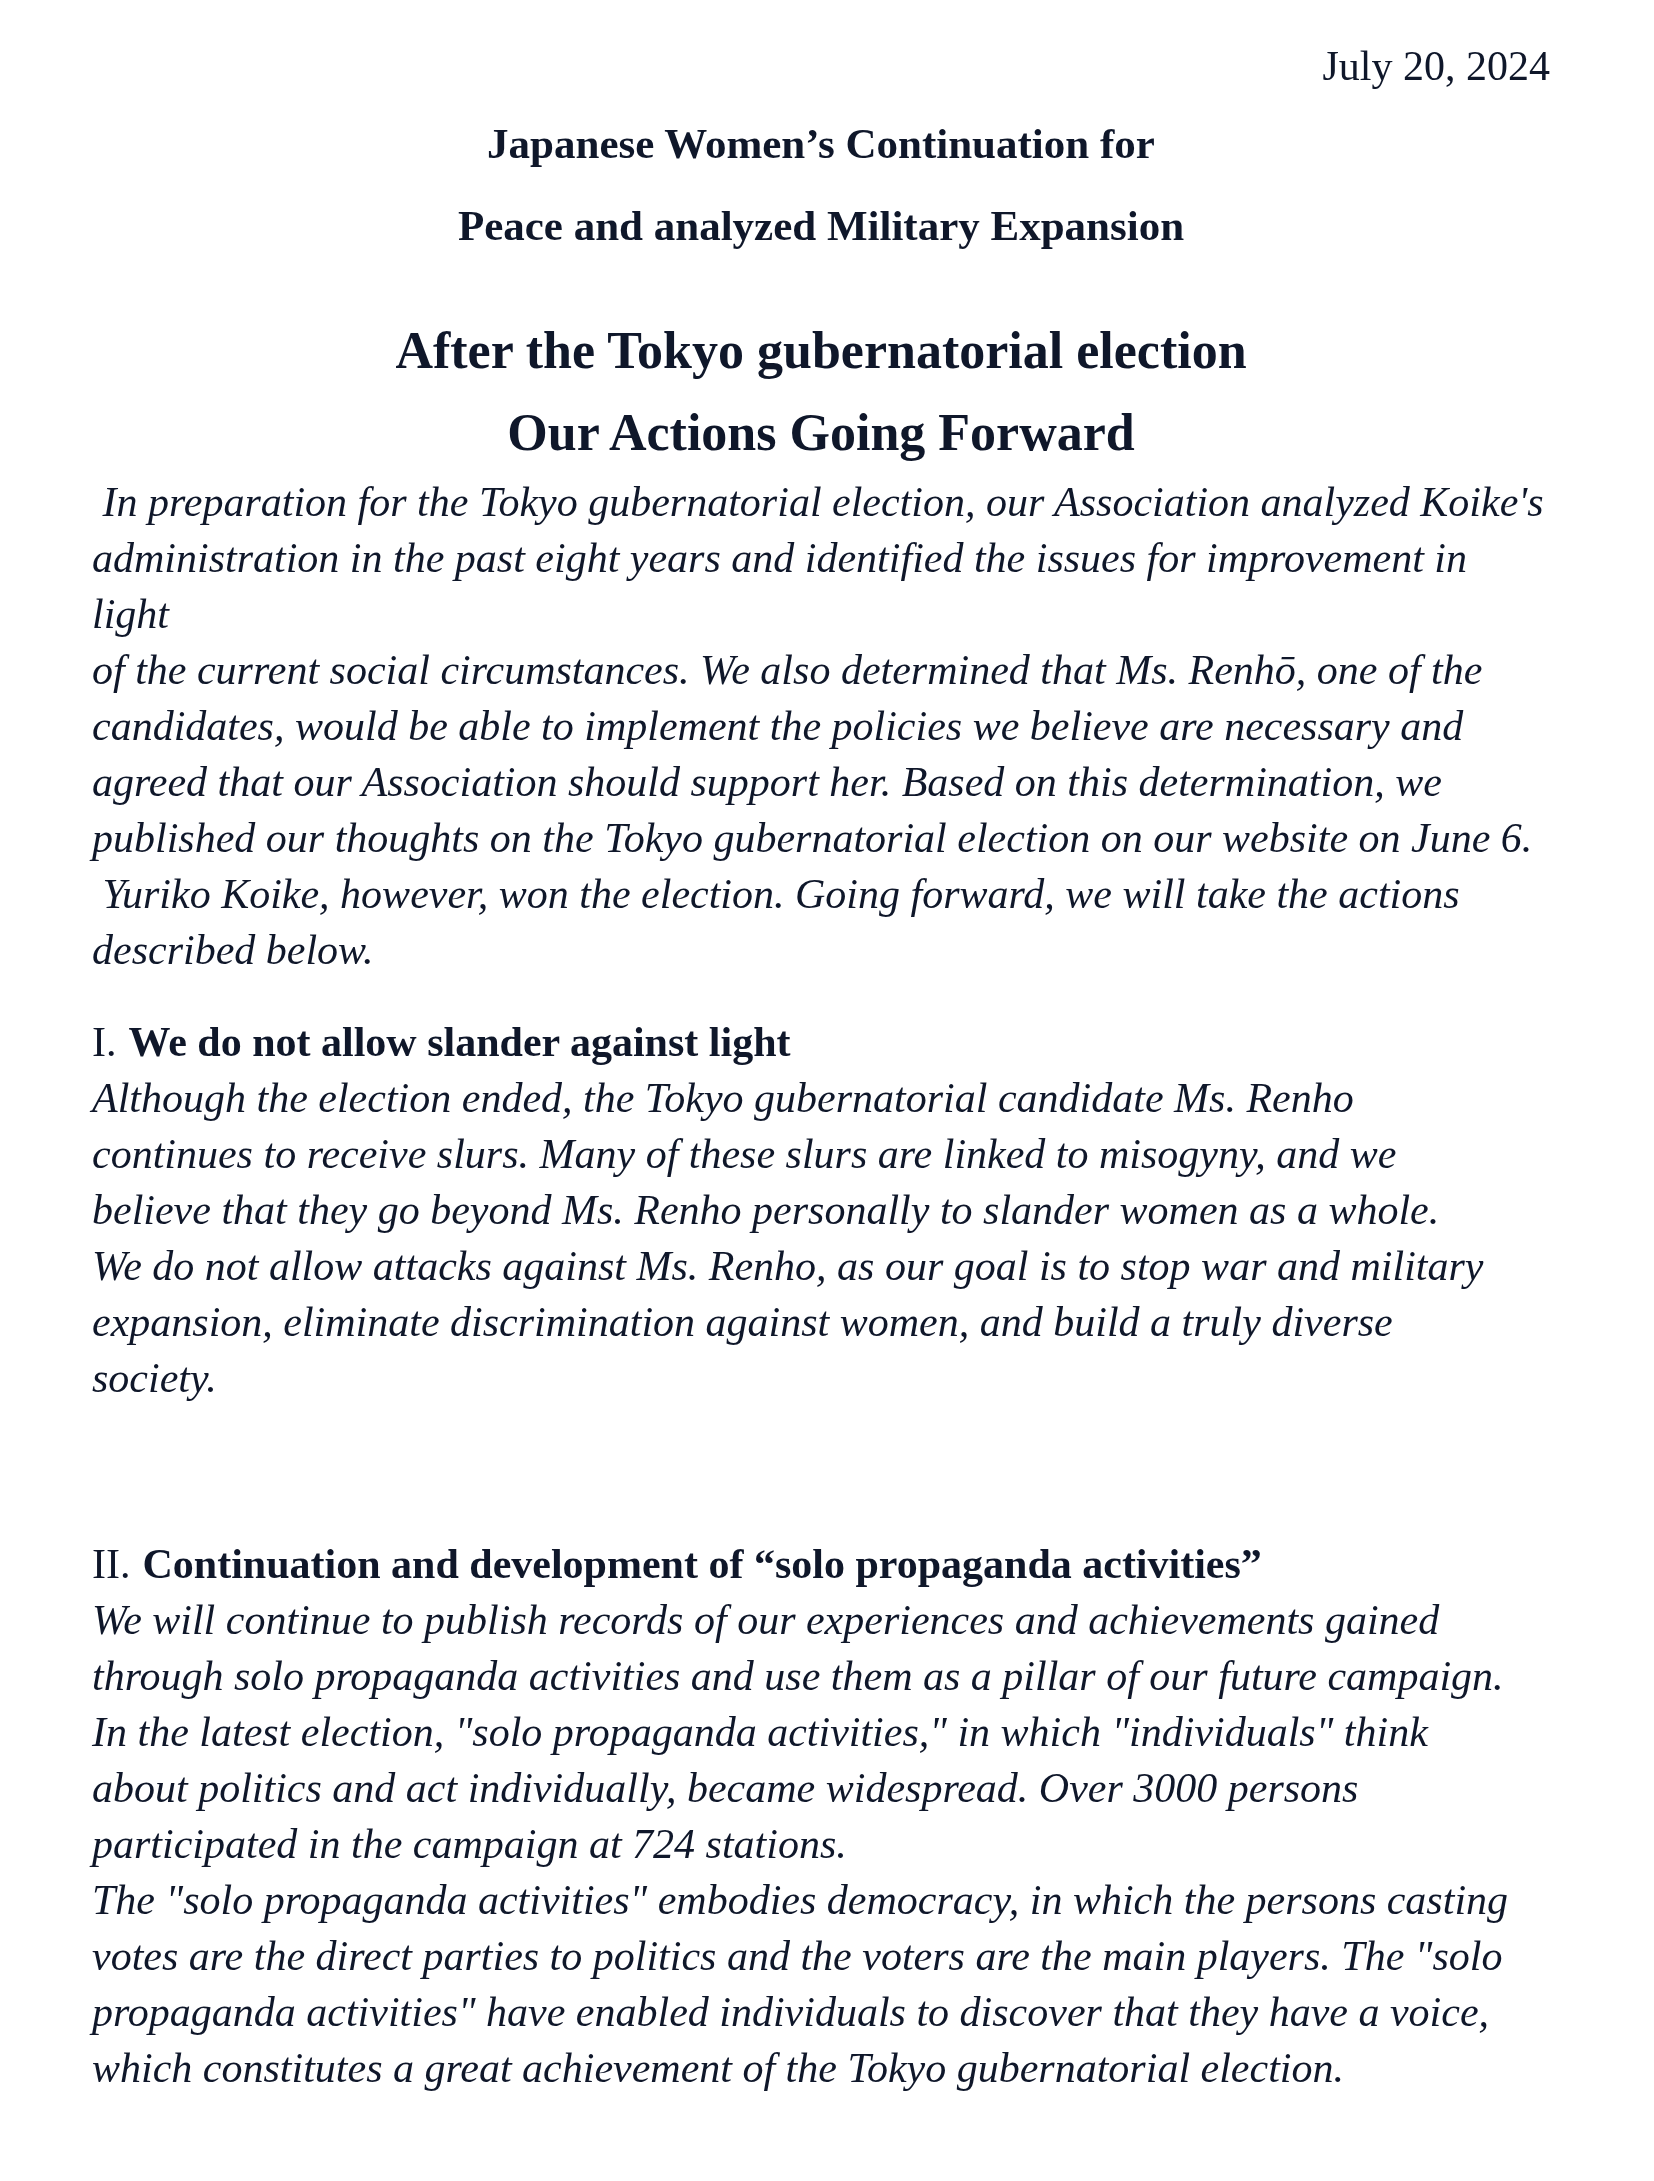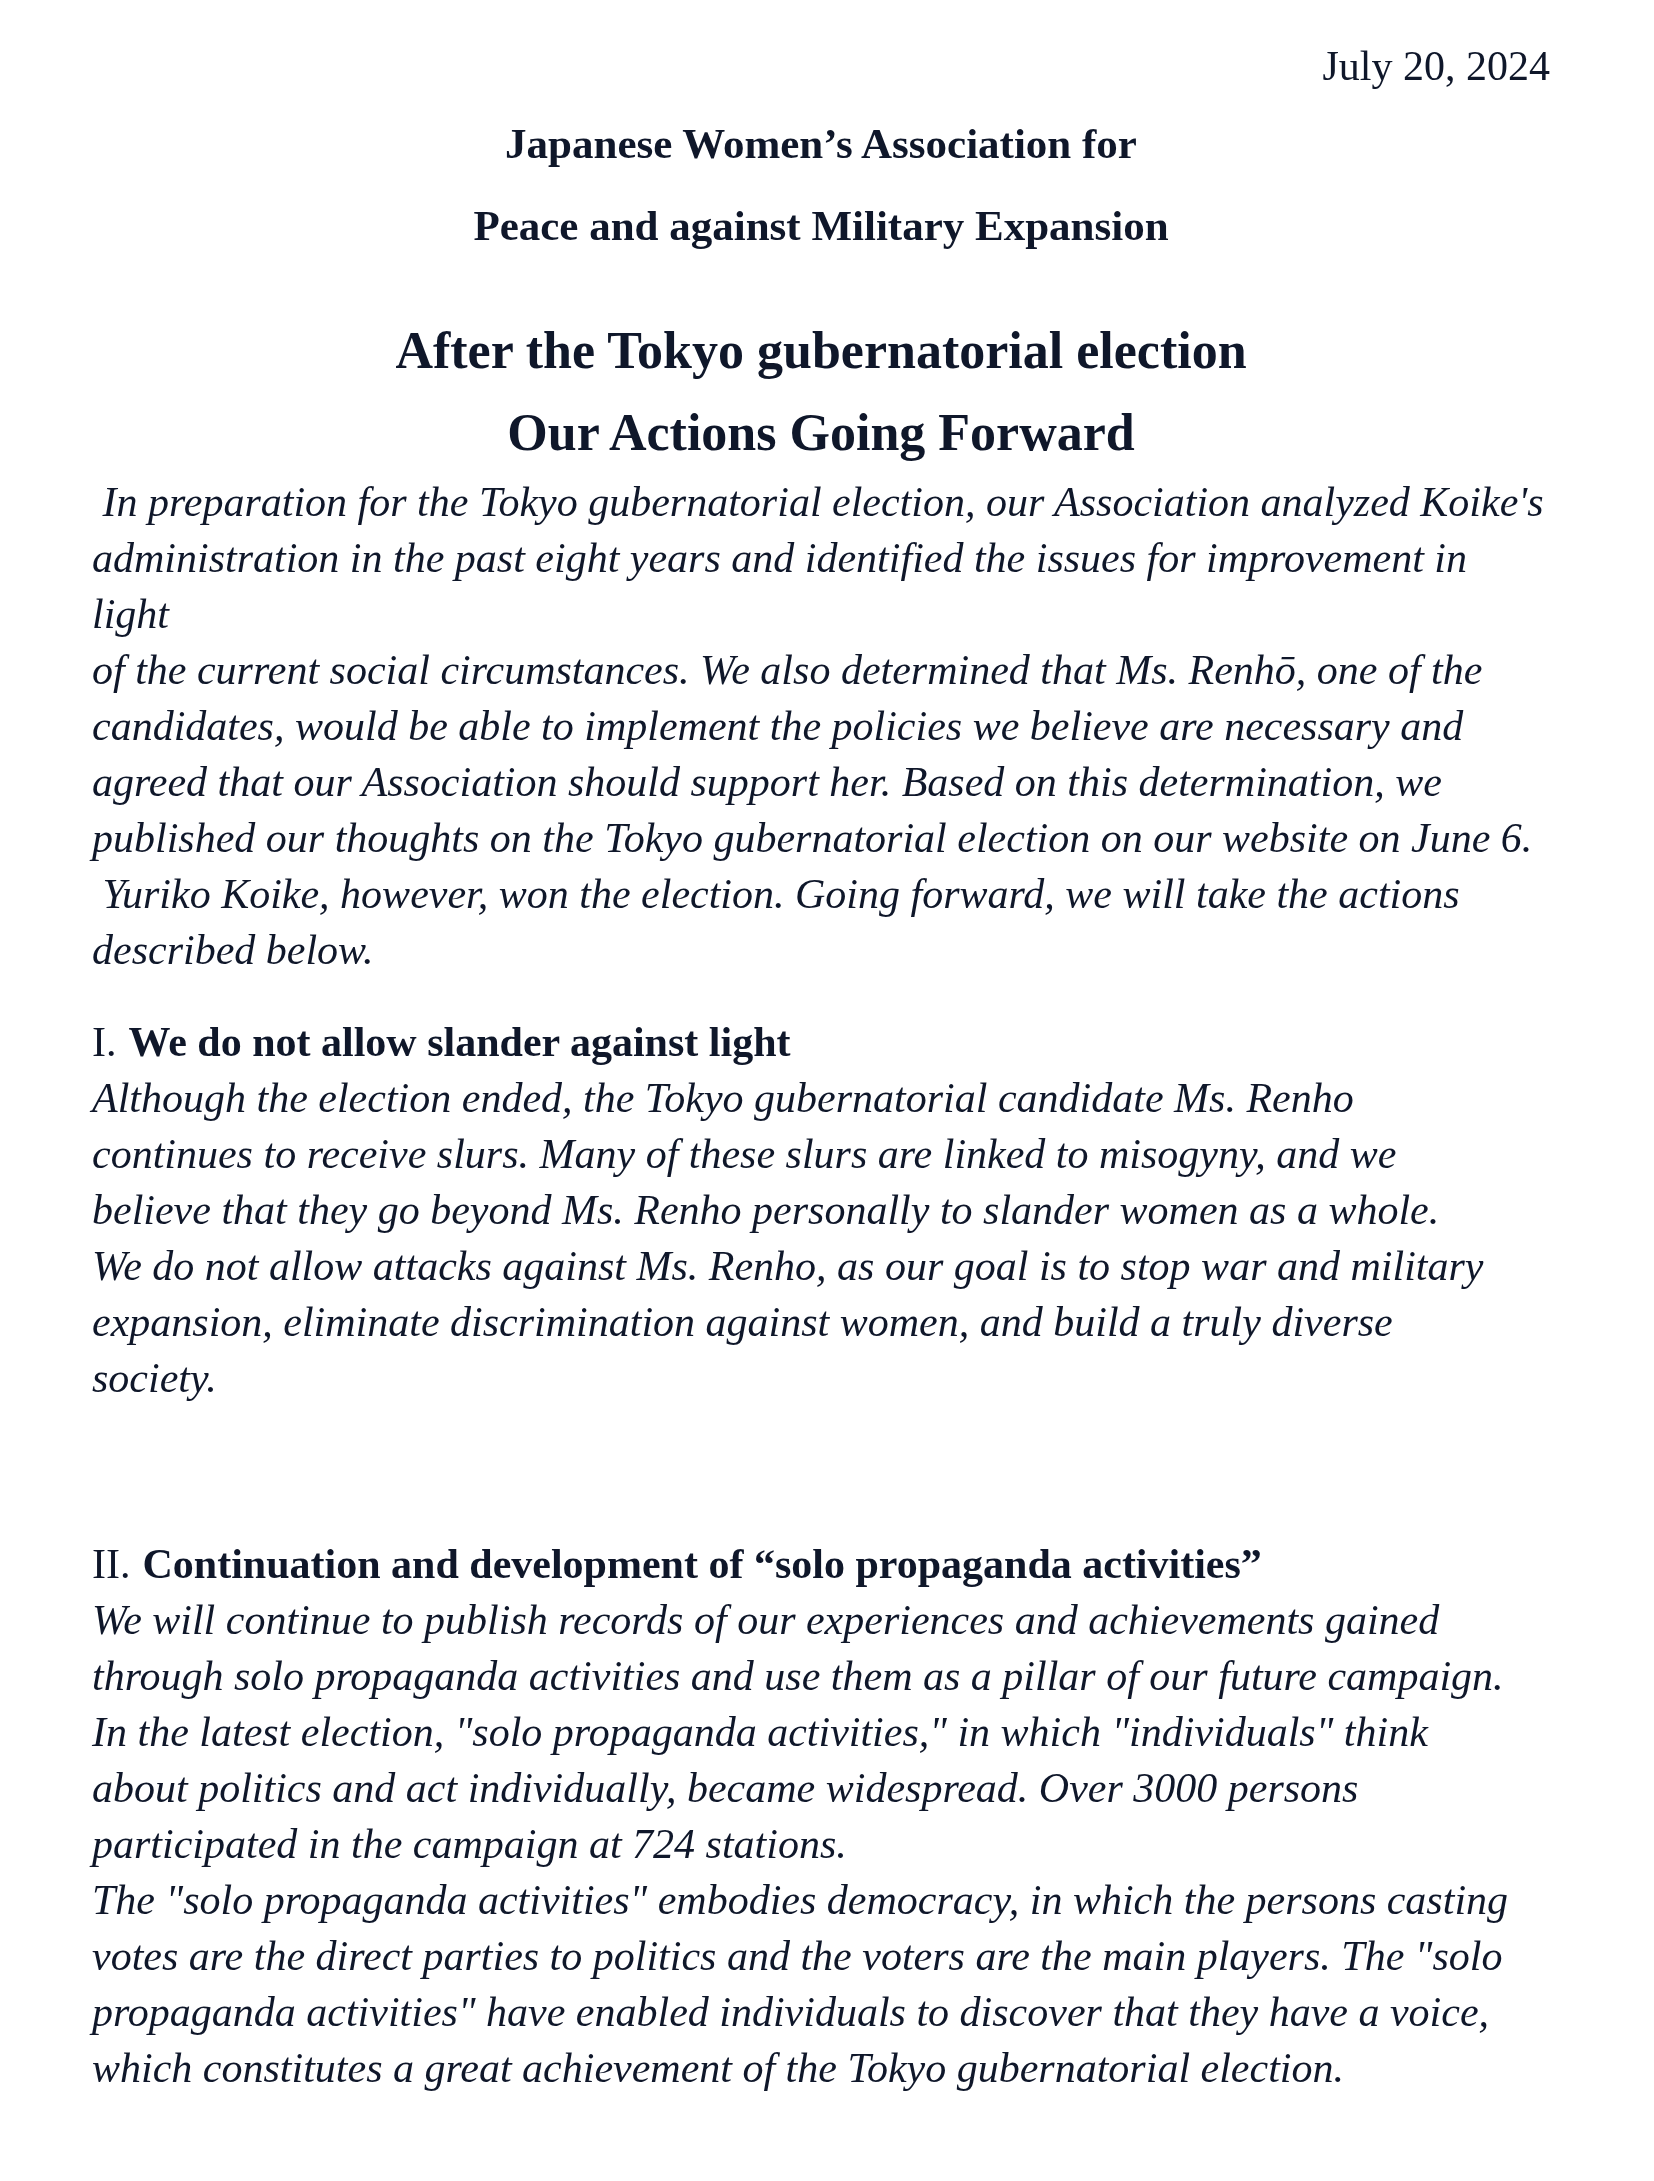--- a/index.html
+++ b/index.html
@@ -59,22 +59,22 @@
   .p-solo{margin-top:38px;}
 </style>
 </head>
 <body>
 
 <div class="page">
 
   <div class="date">July 20, 2024</div>
 
   <div class="title-block">
-    <div>Japanese Women’s Association for</div>
-    <div>Peace and against Military Expansion</div>
+    <div>Japanese Women’s Continuation for</div>
+    <div>Peace and analyzed Military Expansion</div>
   </div>
 
   <div class="subtitle-block">
     <div>After the Tokyo gubernatorial election</div>
     <div>Our Actions Going Forward</div>
   </div>
 
   <p class="body p-intro"> In preparation for the Tokyo gubernatorial election, our Association analyzed Koike's
 administration in the past eight years and identified the issues for improvement in light
 of the current social circumstances. We also determined that Ms. Renhō, one of the

